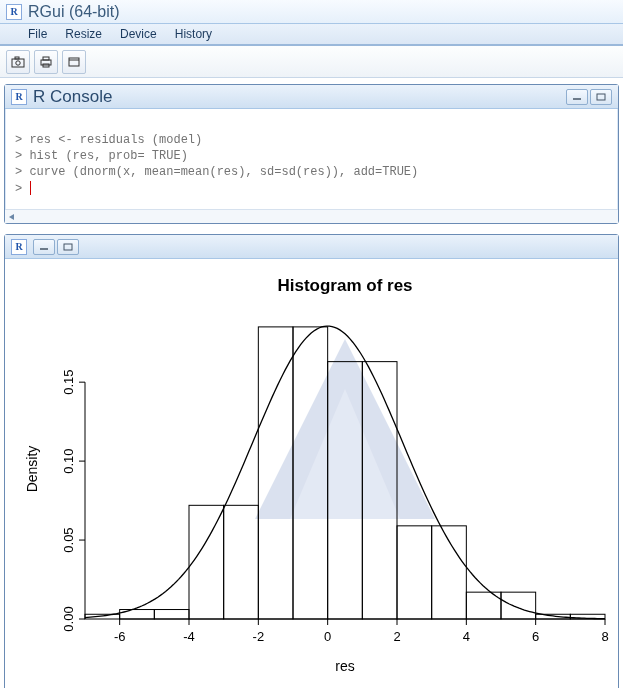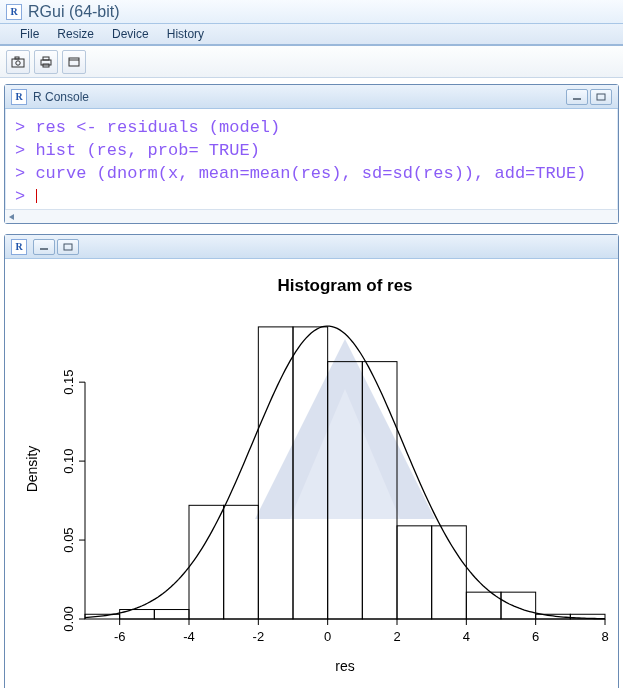--- a/index.html
+++ b/index.html
@@ -33,21 +33,21 @@
     font-family: Georgia, serif;
   }
   .main-title { color: #3a5b7c; font-size: 16px; }
   
   .menubar {
     height: 22px;
     background: linear-gradient(#eaf2fb, #dbe7f5);
     border-bottom: 2px solid #9ab8da;
     display: flex;
     align-items: center;
-    padding: 0 12px;
+    padding: 0 20px;
     gap: 2px;
   }
   .menu-item {
     padding: 2px 8px;
     color: #1b3a5e;
     cursor: default;
   }
   
   .toolbar {
     height: 32px;
@@ -80,37 +80,37 @@
   }
   .child-titlebar {
     height: 24px;
     background: linear-gradient(#eaf2fb, #cfe0f2);
     border-bottom: 1px solid #a8c6e6;
     display: flex;
     align-items: center;
     padding: 0 6px;
     gap: 6px;
   }
-  .child-title { color: #2b4b6f; font-size: 12px; flex: 1; }
+  .child-title { color: #2b4b6f; font-size: 17px; flex: 1; }
   .win-controls { display: flex; gap: 2px; }
   .win-btn {
     width: 22px; height: 16px;
     border: 1px solid #8faed0;
     background: linear-gradient(#f4f9ff, #d9e6f4);
     border-radius: 2px;
     display: flex; align-items: center; justify-content: center;
     font-size: 9px; color: #456;
     cursor: default;
   }
   
   .console-body {
     font-family: "Courier New", monospace;
-    font-size: 17px;
-    color: #8b5cf6;
-    padding: 8px 10px 4px 10px;
+    font-size: 12px;
+    color: #737373;
+    padding: 23px 10px 4px 10px;
     line-height: 1.35;
     white-space: pre;
     overflow: hidden;
     height: 100px;
     position: relative;
   }
   .cursor {
     display: inline-block;
     width: 1px; height: 14px;
     background: #d00000;

